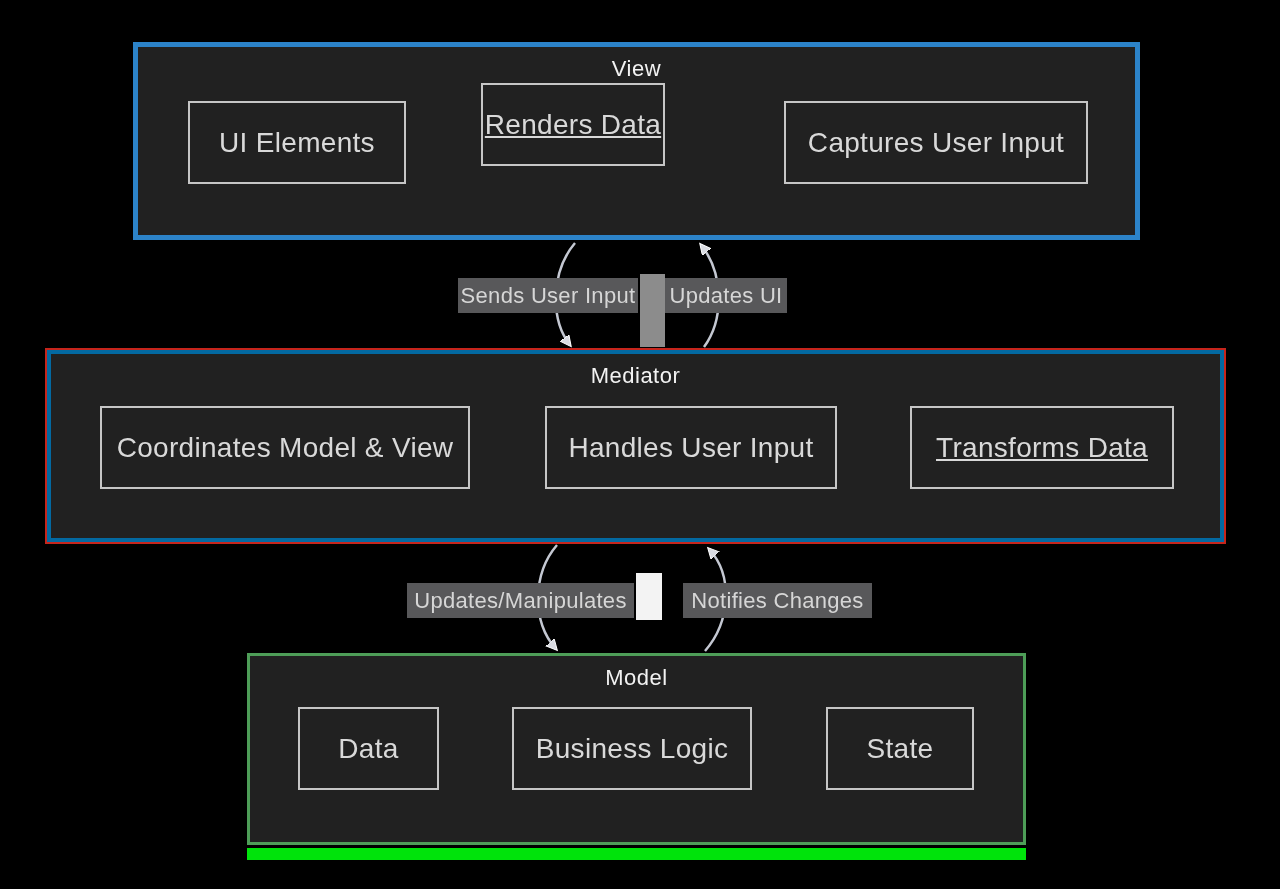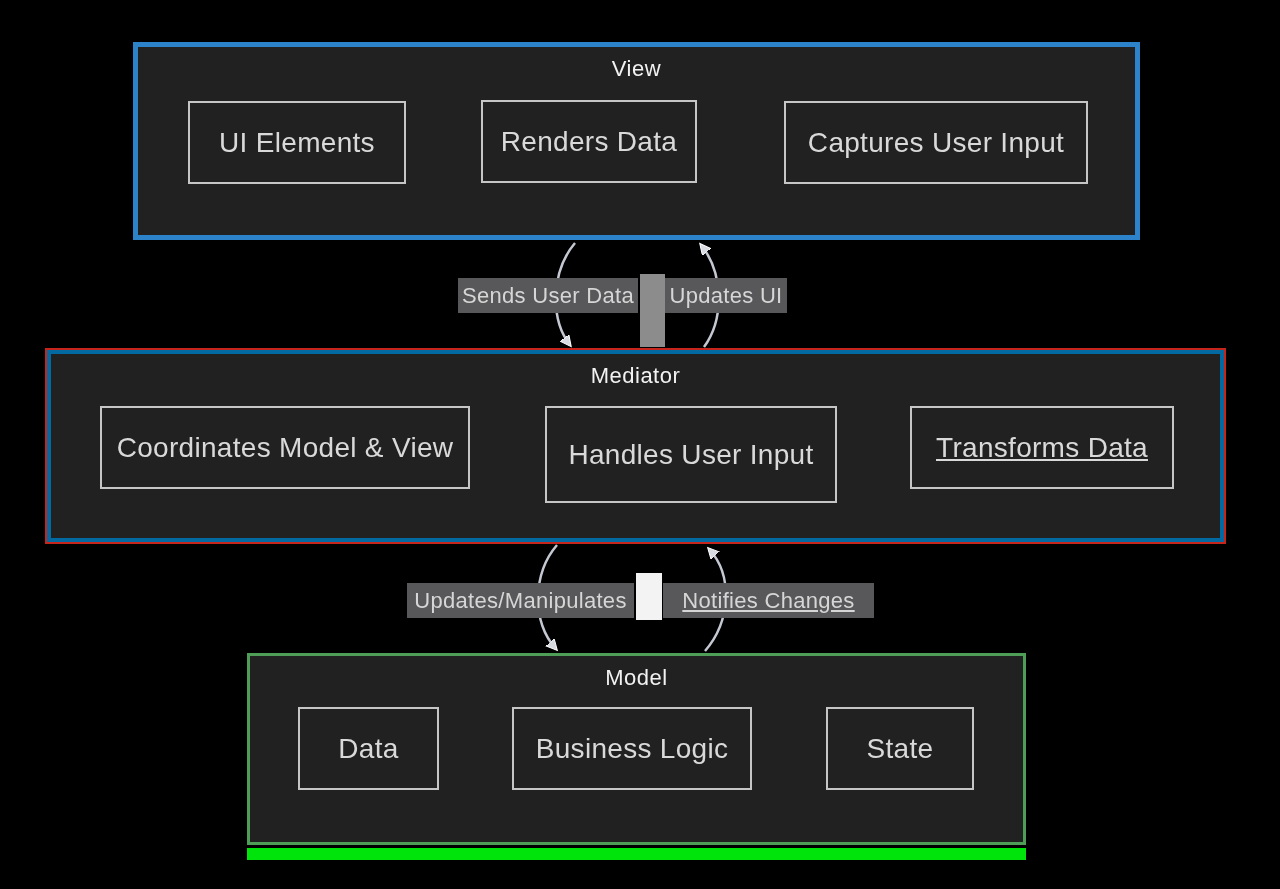--- a/index.html
+++ b/index.html
@@ -29,37 +29,37 @@
   .band-upper{left:640px;top:274px;width:25px;height:73px;background:#8c8c8c;}
   .band-lower{left:636px;top:573px;width:26px;height:47px;background:#f3f3f3;}
   .edge-label{
     position:absolute;background:#58585a;color:#d6d6d6;
     display:flex;align-items:center;justify-content:center;
     font-size:22px;letter-spacing:.3px;white-space:nowrap;
   }
   .lbl-sends{left:458px;top:278px;width:180px;height:35px;}
   .lbl-updates-ui{left:665px;top:278px;width:122px;height:35px;}
   .lbl-manipulates{left:407px;top:583px;width:227px;height:35px;}
-  .lbl-notifies{left:663px;top:583px;width:211px;height:35px;text-decoration:underline;}
+  .lbl-notifies{left:683px;top:583px;width:189px;height:35px;}
   svg.arrows{position:absolute;left:0;top:0;width:1280px;height:889px;pointer-events:none;}
 </style>
 </head>
 <body>
 
 <div class="container view-container">
   <div class="title">View</div>
   <div class="node" style="left:50px;top:54px;width:218px;height:83px;">UI Elements</div>
-  <div class="node" style="left:343px;top:53px;width:216px;height:83px;">Renders Data</div>
+  <div class="node" style="left:343px;top:36px;width:184px;height:83px;text-decoration:underline;">Renders Data</div>
   <div class="node" style="left:646px;top:54px;width:304px;height:83px;">Captures User Input</div>
 </div>
 
 <div class="container mediator-container">
   <div class="title">Mediator</div>
   <div class="node" style="left:49px;top:52px;width:370px;height:83px;">Coordinates Model &amp; View</div>
-  <div class="node" style="left:494px;top:52px;width:292px;height:97px;">Handles User Input</div>
+  <div class="node" style="left:494px;top:52px;width:292px;height:83px;">Handles User Input</div>
   <div class="node" style="left:859px;top:52px;width:264px;height:83px;text-decoration:underline;">Transforms Data</div>
 </div>
 
 <div class="container model-container">
   <div class="title">Model</div>
   <div class="node" style="left:48px;top:51px;width:141px;height:83px;">Data</div>
   <div class="node" style="left:262px;top:51px;width:240px;height:83px;">Business Logic</div>
   <div class="node" style="left:576px;top:51px;width:148px;height:83px;">State</div>
 </div>
 
@@ -73,16 +73,16 @@
   </defs>
   <path d="M 575 243 C 552 270, 549 318, 570 345" fill="none" stroke="#c4c8d2" stroke-width="2.5" marker-end="url(#ah)"></path>
   <path d="M 704 347 C 725 318, 723 272, 701 245" fill="none" stroke="#c4c8d2" stroke-width="2.5" marker-end="url(#ah)"></path>
   <path d="M 557 545 C 533 573, 531 621, 556 649" fill="none" stroke="#c4c8d2" stroke-width="2.5" marker-end="url(#ah)"></path>
   <path d="M 705 651 C 731 621, 733 575, 709 549" fill="none" stroke="#c4c8d2" stroke-width="2.5" marker-end="url(#ah)"></path>
 </svg>
 
 <div class="band band-upper"></div>
 <div class="band band-lower"></div>
 
-<div class="edge-label lbl-sends">Sends User Data</div>
+<div class="edge-label lbl-sends">Sends User Input</div>
 <div class="edge-label lbl-updates-ui">Updates UI</div>
 <div class="edge-label lbl-manipulates">Updates/Manipulates</div>
 <div class="edge-label lbl-notifies">Notifies Changes</div>
 
 </body></html>

